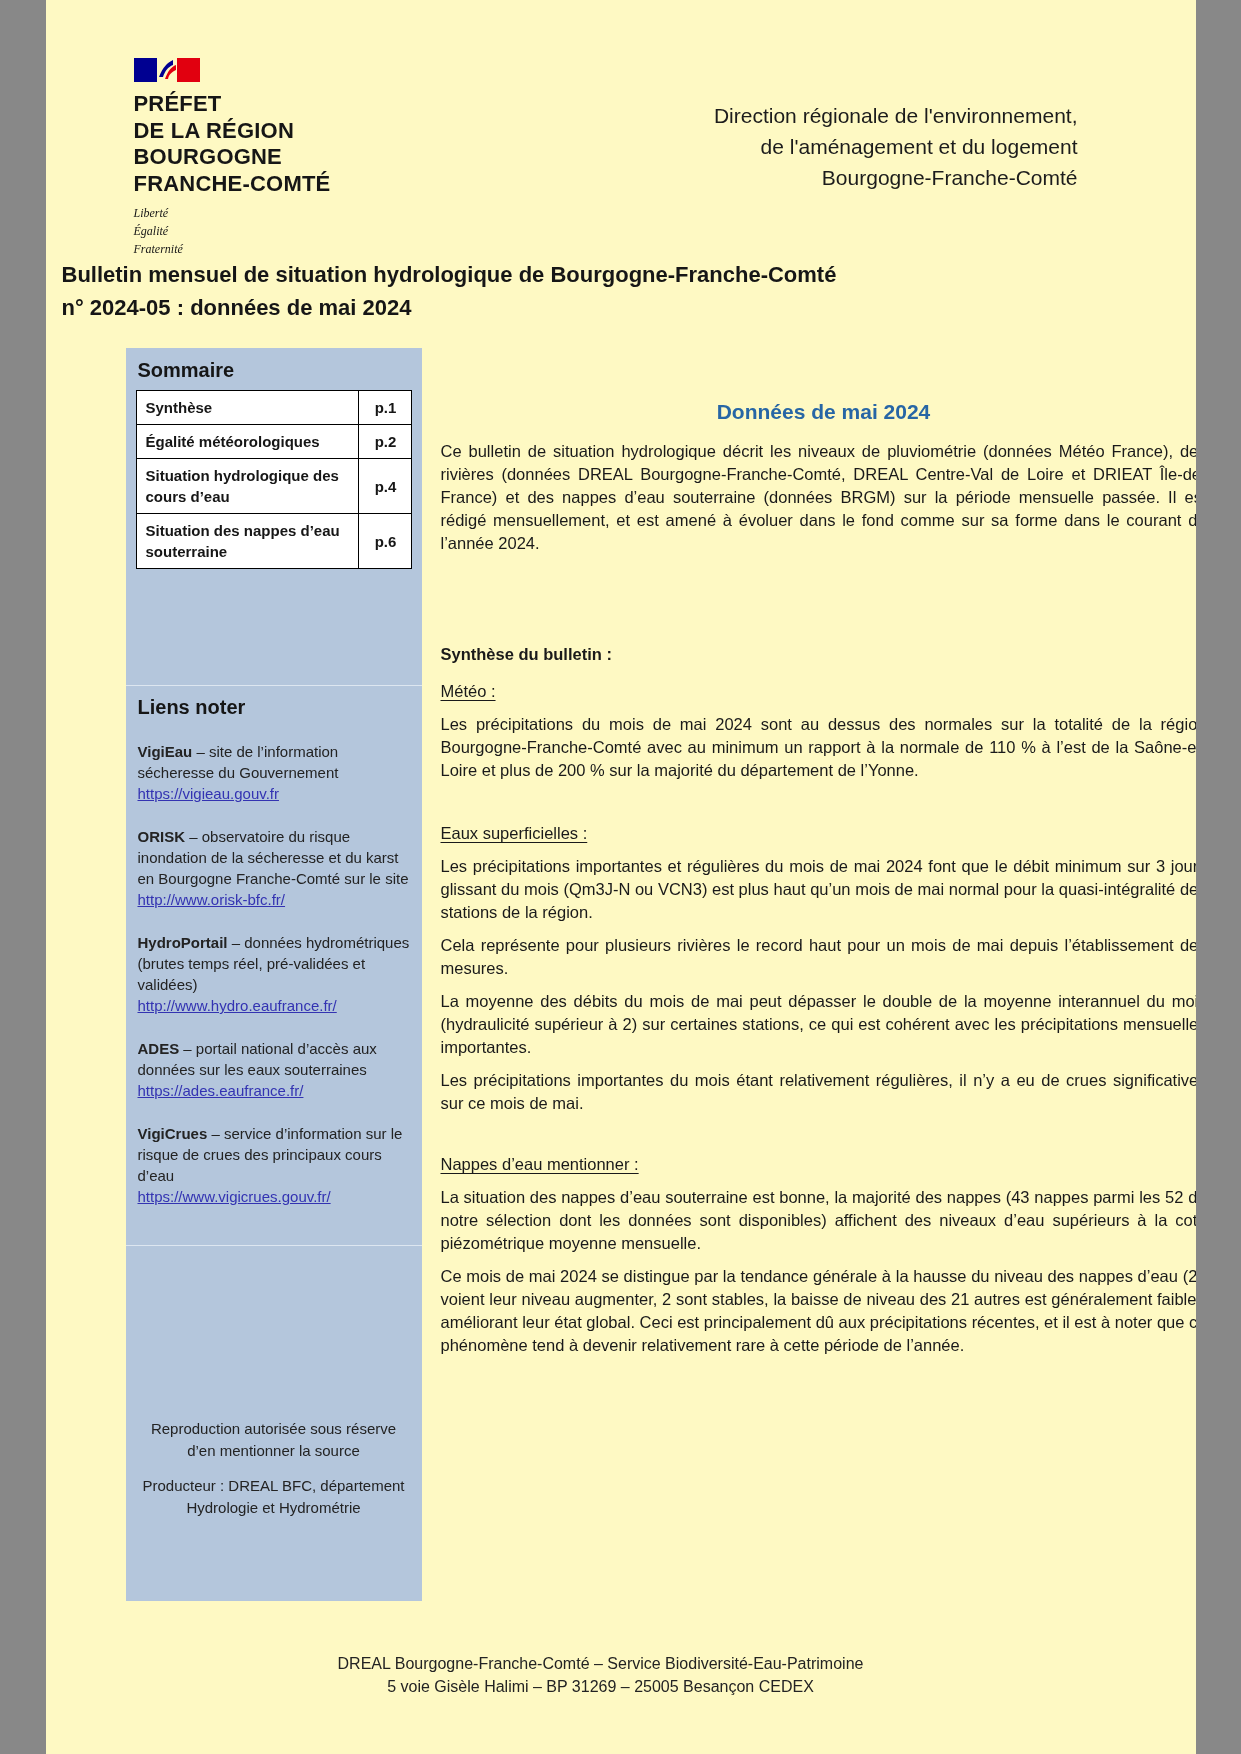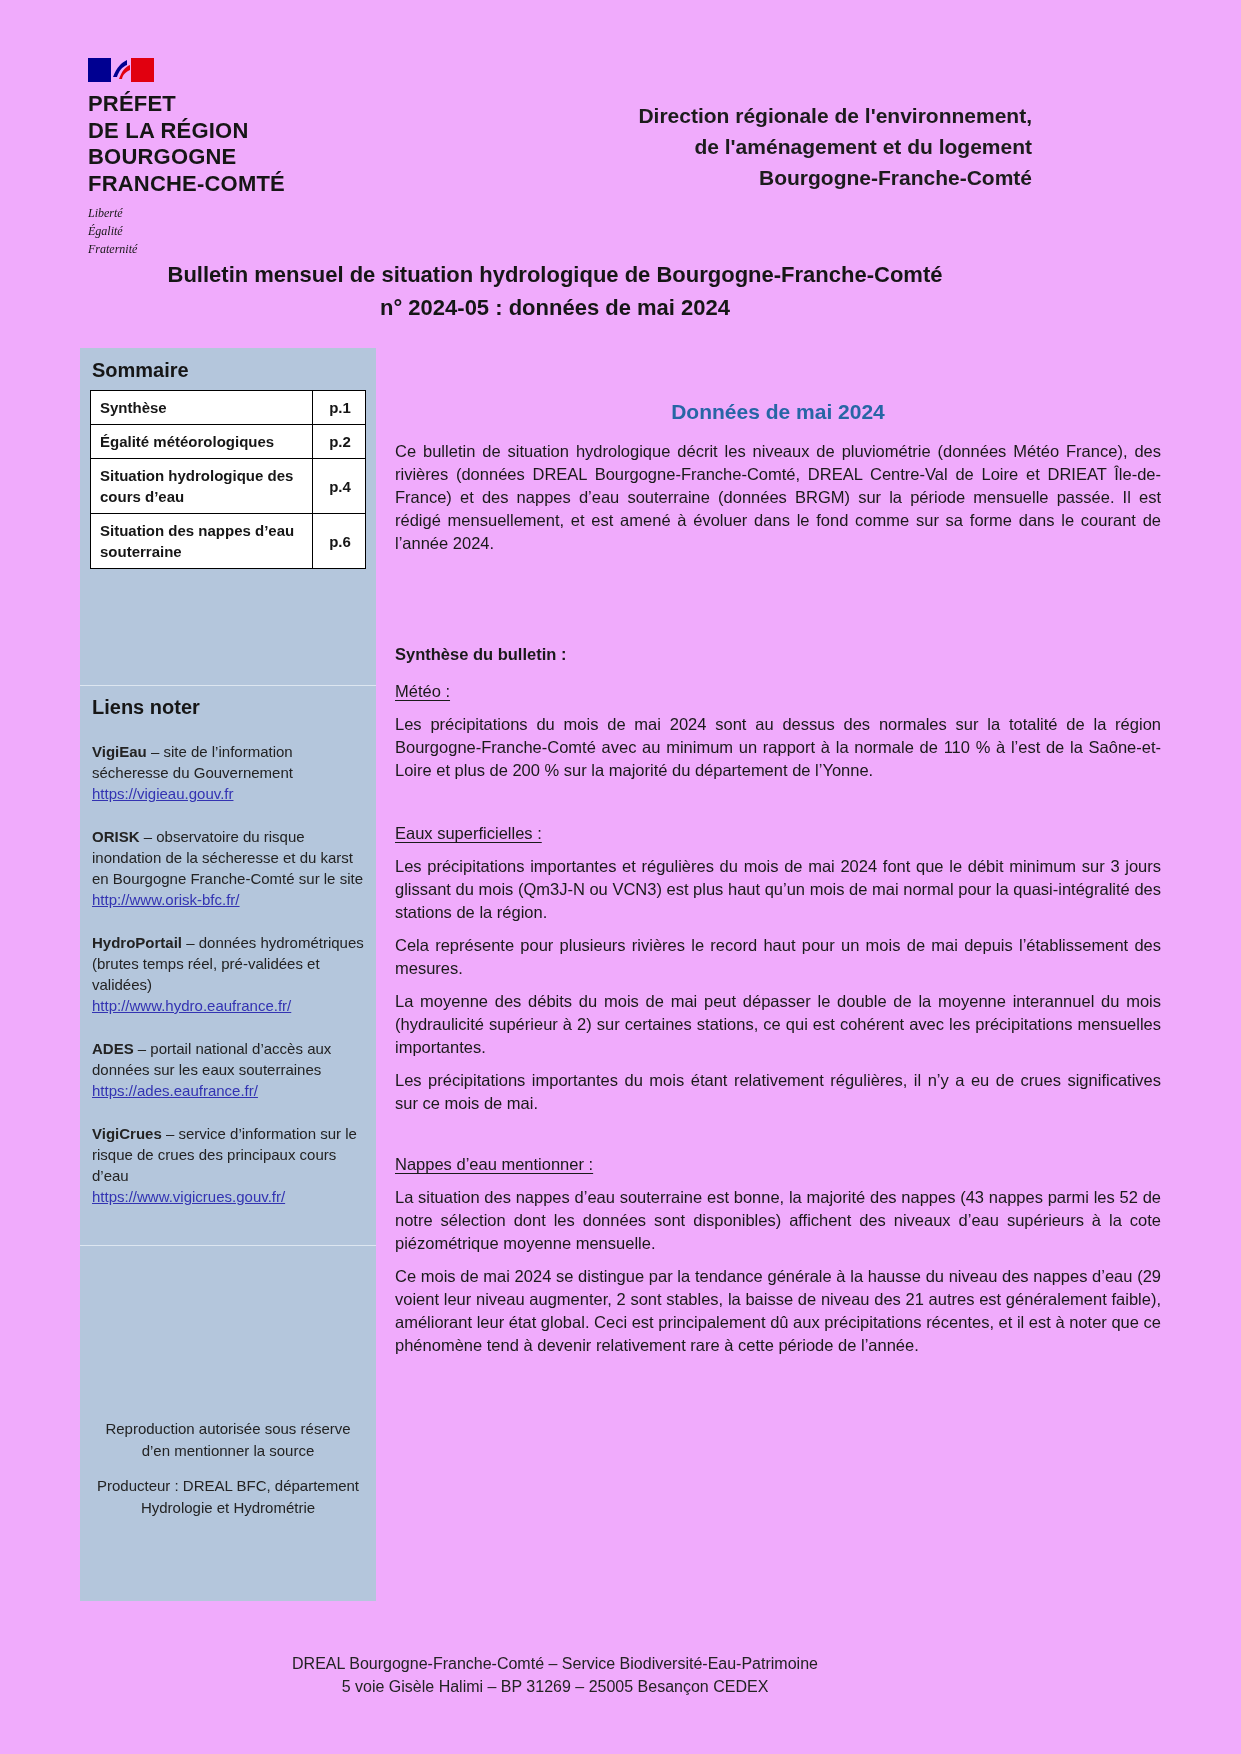--- a/index.html
+++ b/index.html
@@ -1,37 +1,37 @@
 <!DOCTYPE html>
 <html lang="fr"><head>
 <meta charset="utf-8">
 <style>
   html,body{margin:0;padding:0;background:#888;}
   .page{
     position:relative;
-    width:1241px;height:1754px;
-    background:#f0abfc;
+    width:1150px;height:1754px;
+    background:#fef9c3;
     font-family:"Liberation Sans", sans-serif;
     color:#1a1a1a;
     margin:0 auto;
     overflow:hidden;
   }
   
   .logo-block{position:absolute;left:88px;top:58px;}
   .flag-icon{display:block;margin-bottom:9px;}
   .logo-line{font-weight:bold;font-size:22px;line-height:26.5px;color:#161616;letter-spacing:.2px;}
   .motto{margin-top:7px;font-family:"Liberation Serif", serif;font-style:italic;font-size:12px;line-height:18px;color:#161616;}
   .direction{
     position:absolute;left:480px;top:100px;width:552px;
-    text-align:right;font-weight:bold;font-size:21px;line-height:31px;color:#1c1c1c;
+    text-align:right;font-weight:normal;font-size:21px;line-height:31px;color:#1c1c1c;
   }
   
   .doc-title{
-    position:absolute;left:0;top:258px;width:1110px;
-    text-align:center;font-weight:bold;font-size:22px;line-height:33px;color:#161616;
+    position:absolute;left:16px;top:258px;width:1110px;
+    font-weight:bold;font-size:22px;line-height:33px;color:#161616;
   }
   
   .sidebar{
     position:absolute;left:80px;top:348px;width:296px;height:1253px;
     background:#b4c6dc;box-sizing:border-box;padding:0 10px;
   }
   .sommaire-heading{font-weight:bold;font-size:20px;color:#161616;padding:11px 0 8px 2px;}
   .toc-table{
     width:100%;border-collapse:collapse;background:#ffffff;
     border:1.5px solid #000;

